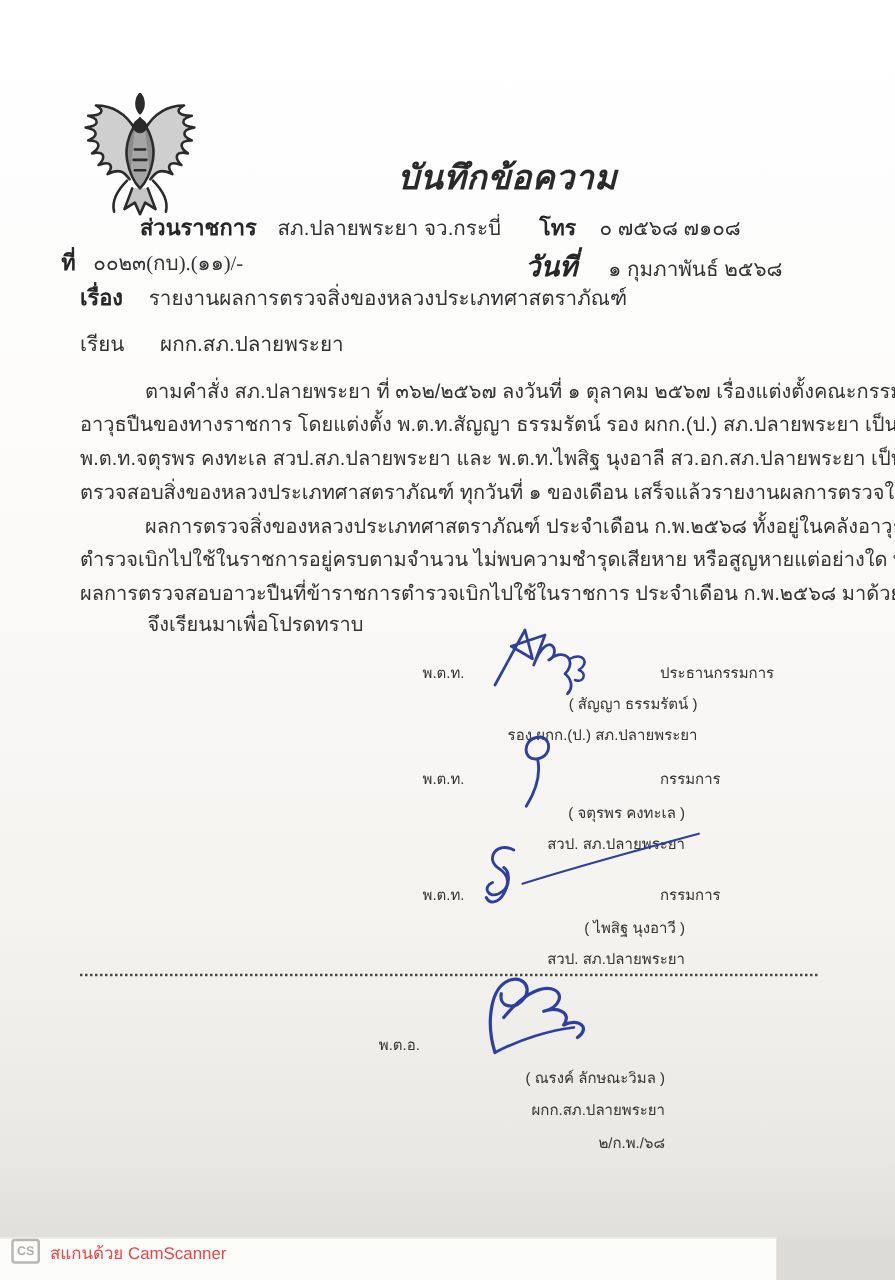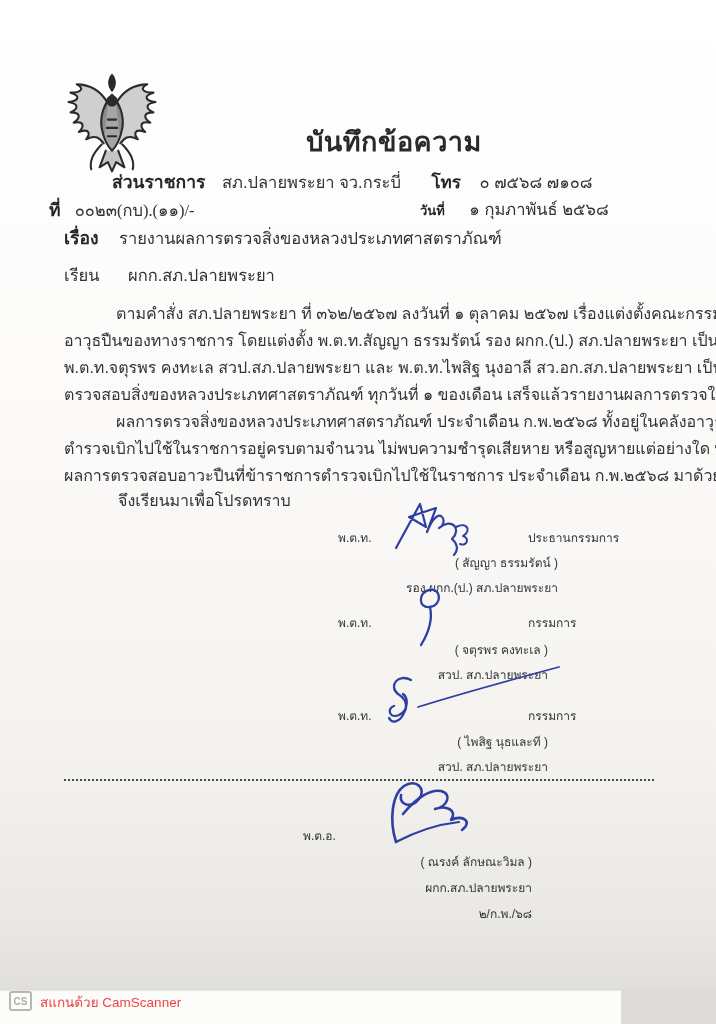--- a/index.html
+++ b/index.html
@@ -47,35 +47,35 @@
       <path d="M46 28 C40 18 30 10 16 10 C24 14 20 18 10 18 C20 21 18 26 8 27 C19 29 17 34 10 37 C21 37 19 43 13 47 C24 45 23 51 18 56 C29 52 29 58 25 63 C35 58 38 62 42 67" fill="#444" fill-opacity="0.25"></path>
       <path d="M54 28 C60 18 70 10 84 10 C76 14 80 18 90 18 C80 21 82 26 92 27 C81 29 83 34 90 37 C79 37 81 43 87 47 C76 45 77 51 82 56 C71 52 71 58 75 63 C65 58 62 62 58 67" fill="#444" fill-opacity="0.25"></path>
       <path d="M50 20 C43 28 38 40 40 52 C42 63 46 70 50 74 C54 70 58 63 60 52 C62 40 57 28 50 20" fill="#3a3a3a" fill-opacity="0.45"></path>
       <circle cx="50" cy="26" r="4.5" fill="#2b2b2b"></circle>
       <path d="M44 74 L38 90 L46 85 L50 94 L54 85 L62 90 L56 74" fill="#444" fill-opacity="0.3"></path>
       <path d="M40 68 C32 76 28 84 30 92 M60 68 C68 76 72 84 70 92"></path>
       <path d="M46 44 L54 44 M45 52 L55 52 M46 60 L54 60"></path>
     </g>
   </svg>
 
-  <div class="abs doc-title" style="left:274px;top:120px;">บันทึกข้อความ</div>
+  <div class="abs doc-title" style="left:286px;top:120px;font-style:italic;">บันทึกข้อความ</div>
 
   <div class="abs h-line" style="left:64px;top:168px;">
     <span class="b" style="font-size:17.5px;margin-left:48px;">ส่วนราชการ</span>
     <span style="margin-left:12px;">สภ.ปลายพระยา  จว.กระบี่</span>
     <span class="b" style="margin-left:26px;font-size:17px;">โทร</span>
     <span style="margin-left:14px;">๐ ๗๕๖๘ ๗๑๐๘</span>
   </div>
 
   <div class="abs h-line" style="left:49px;top:196px;font-family:Liberation Serif, serif;">
     <span class="b" style="font-size:17.5px;">ที่</span>
     <span style="margin-left:10px;">๐๐๒๓(กบ).(๑๑)/-</span>
   </div>
   <div class="abs h-line" style="left:420px;top:196px;">
-    <span class="b" style="font-size:13px;">วันที่</span>
+    <span class="b" style="font-size:22px;font-style:italic;">วันที่</span>
     <span style="margin-left:20px;">๑  กุมภาพันธ์  ๒๕๖๘</span>
   </div>
 
   <div class="abs h-line" style="left:64px;top:224px;">
     <span class="b" style="font-size:17.5px;">เรื่อง</span>
     <span style="margin-left:16px;">รายงานผลการตรวจสิ่งของหลวงประเภทศาสตราภัณฑ์</span>
   </div>
 
   <div class="abs h-line" style="left:64px;top:262px;">
     <span>เรียน</span>
@@ -110,21 +110,21 @@
   <div class="abs sig-text" style="left:528px;top:613px;">กรรมการ</div>
   <div class="abs sig-text center" style="left:328px;top:640px;width:220px;">( จตุรพร  คงทะเล )</div>
   <div class="abs sig-text center" style="left:328px;top:665px;width:220px;">สวป. สภ.ปลายพระยา</div>
 
   <svg class="abs" style="left:378px;top:658px;" width="190" height="74" viewBox="0 0 190 74">
     <path class="ink" stroke-width="1.8" d="M181 9 C140 20 75 38 40 49"></path>
     <path class="ink" stroke-width="2.3" d="M33 22 C20 15 10 28 20 36 C30 42 31 52 21 57 C12 61 8 51 16 48 M25 36 C31 40 29 50 25 57 C21 64 14 66 11 60"></path>
   </svg>
   <div class="abs sig-text" style="left:338px;top:706px;">พ.ต.ท.</div>
   <div class="abs sig-text" style="left:528px;top:706px;">กรรมการ</div>
-  <div class="abs sig-text center" style="left:328px;top:732px;width:220px;">( ไพสิฐ  นุธและที )</div>
+  <div class="abs sig-text center" style="left:328px;top:732px;width:220px;">( ไพสิฐ  นุงอาวี )</div>
   <div class="abs sig-text center" style="left:328px;top:757px;width:220px;">สวป. สภ.ปลายพระยา</div>
 
   <div class="abs dotted-sep" style="left:64px;top:779px;width:590px;"></div>
 
   <svg class="abs" style="left:383px;top:780px;" width="98" height="68" viewBox="0 0 98 68">
     <path class="ink" stroke-width="2.6" d="M13 62 C6 40 9 14 21 6 C33 -2 44 9 36 19 C28 29 16 25 18 15"></path>
     <path class="ink" stroke-width="2.6" d="M20 34 C34 17 48 9 58 11 C70 14 64 27 52 29 C63 25 75 30 68 40 C80 34 90 42 79 50"></path>
     <path class="ink" stroke-width="2.2" d="M13 62 C34 51 58 44 76 42"></path>
   </svg>
   <div class="abs sig-text" style="left:303px;top:826px;">พ.ต.อ.</div>

